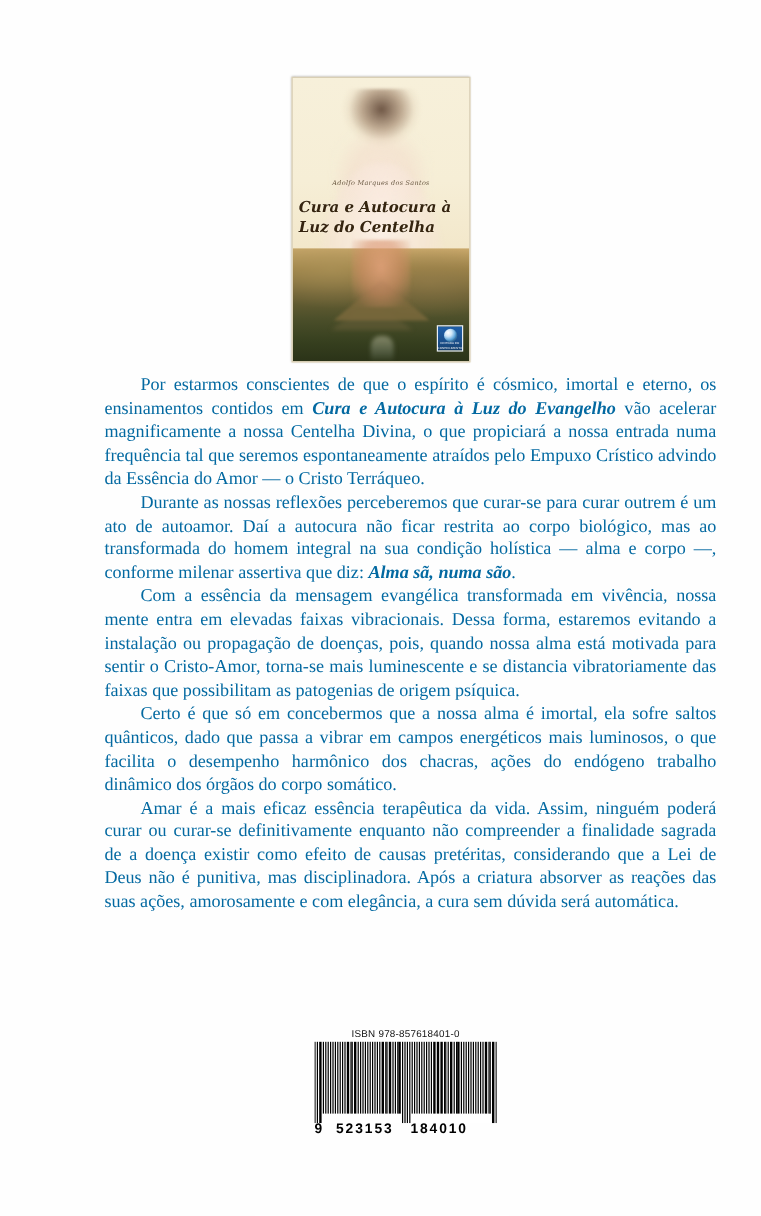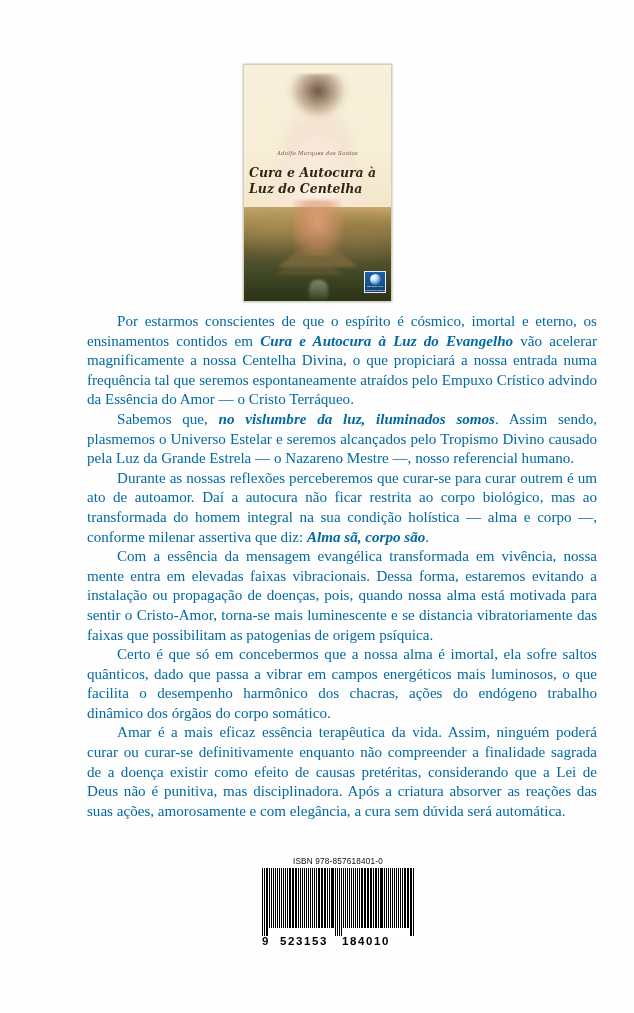--- a/index.html
+++ b/index.html
@@ -280,22 +280,21 @@
       <div class="cover-logo">
         <div class="globe"></div>
         <div class="logotext">EDITORA DO</div>
         <div class="logotext">CONHECIMENTO</div>
       </div>
     </div>
   </div>
 
   <div id="blurb">
       <p><span>Por estarmos conscientes de que o espírito é cósmico, imortal e eterno, os ensinamentos contidos em </span><i>Cura e Autocura à Luz do Evangelho</i><span> vão acelerar magnificamente a nossa Centelha Divina, o que propiciará a nossa entrada numa frequência tal que seremos espontaneamente atraídos pelo Empuxo Crístico advindo da Essência do Amor — o Cristo Terráqueo.</span></p>
-      <p><span>Sabemos que, </span><i>no vislumbre da luz, iluminados somos</i><span>. Assim sendo, plasmemos o Universo Estelar e seremos alcançados pelo Tropismo Divino causado pela Luz da Grande Estrela — o Nazareno Mestre —, nosso referencial humano.</span></p>
-      <p><span>Durante as nossas reflexões perceberemos que curar-se para curar outrem é um ato de autoamor. Daí a autocura não ficar restrita ao corpo biológico, mas ao transformada do homem integral na sua condição holística — alma e corpo —, conforme milenar assertiva que diz: </span><i>Alma sã, corpo são</i><span>.</span></p>
+      <p><span>Durante as nossas reflexões perceberemos que curar-se para curar outrem é um ato de autoamor. Daí a autocura não ficar restrita ao corpo biológico, mas ao transformada do homem integral na sua condição holística — alma e corpo —, conforme milenar assertiva que diz: </span><i>Alma sã, numa são</i><span>.</span></p>
       <p><span>Com a essência da mensagem evangélica transformada em vivência, nossa mente entra em elevadas faixas vibracionais. Dessa forma, estaremos evitando a instalação ou propagação de doenças, pois, quando nossa alma está motivada para sentir o Cristo-Amor, torna-se mais luminescente e se distancia vibratoriamente das faixas que possibilitam as patogenias de origem psíquica.</span></p>
       <p><span>Certo é que só em concebermos que a nossa alma é imortal, ela sofre saltos quânticos, dado que passa a vibrar em campos energéticos mais luminosos, o que facilita o desempenho harmônico dos chacras, ações do endógeno trabalho dinâmico dos órgãos do corpo somático.</span></p>
       <p><span>Amar é a mais eficaz essência terapêutica da vida. Assim, ninguém poderá curar ou curar-se definitivamente enquanto não compreender a finalidade sagrada de a doença existir como efeito de causas pretéritas, considerando que a Lei de Deus não é punitiva, mas disciplinadora. Após a criatura absorver as reações das suas ações, amorosamente e com elegância, a cura sem dúvida será automática.</span></p>
     </div>
 
   <div id="barcode-block">
     <div id="isbn-label">ISBN 978-857618401-0</div>
     <div id="barcode-bars">
         <div class="bar" style="left: 0px; width: 1.23293px; height: 68px;"></div>
         <div class="bar" style="left: 2.22439px; width: 1.23293px; height: 68px;"></div>

